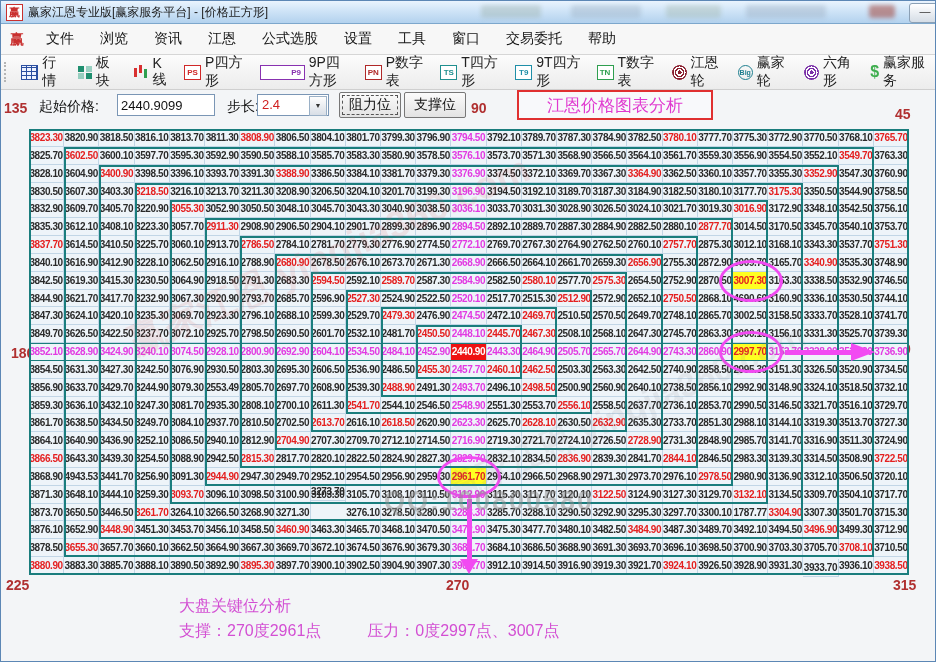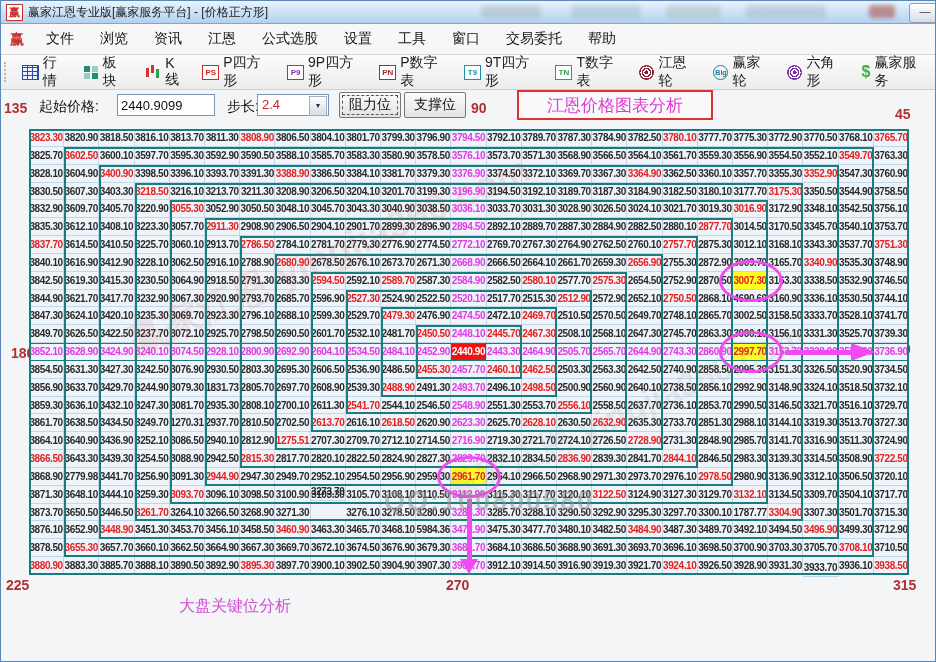--- a/index.html
+++ b/index.html
@@ -108,26 +108,30 @@
       </div>
       <div class="tb-item">
         <span class="tb-ico ico-kline" style="color: rgb(216, 48, 48);"></span>
         <span>K线</span>
       </div>
       <div class="tb-item">
         <span class="tb-ico ico-badge" style="color: rgb(208, 40, 40);">PS</span>
         <span>P四方形</span>
       </div>
       <div class="tb-item">
-        <span class="tb-ico ico-badge" style="color: rgb(136, 50, 176);">P9</span>
+        <span class="tb-ico ico-badge" style="color: rgb(136, 50, 176); padding-left: 28px;">P9</span>
         <span>9P四方形</span>
       </div>
       <div class="tb-item">
         <span class="tb-ico ico-badge" style="color: rgb(176, 40, 40);">PN</span>
         <span>P数字表</span>
+      </div>
+      <div class="tb-item">
+        <span class="tb-ico ico-badge" style="color: rgb(31, 143, 143);">TS</span>
+        <span>T四方形</span>
       </div>
       <div class="tb-item">
         <span class="tb-ico ico-badge" style="color: rgb(31, 143, 168);">T9</span>
         <span>9T四方形</span>
       </div>
       <div class="tb-item">
         <span class="tb-ico ico-badge" style="color: rgb(47, 159, 79);">TN</span>
         <span>T数字表</span>
       </div>
       <div class="tb-item">
@@ -519,21 +523,21 @@
         <span class="cell" style="left: 704px; top: 231.92px;">2995.30</span>
         <span class="cell" style="left: 739.2px; top: 231.92px;">3151.30</span>
         <span class="cell" style="left: 774.4px; top: 231.92px;">3326.50</span>
         <span class="cell" style="left: 809.6px; top: 231.92px;">3520.90</span>
         <span class="cell" style="left: 844.8px; top: 231.92px;">3734.50</span>
         <span class="cell" style="left: 0px; top: 249.76px;">3856.90</span>
         <span class="cell" style="left: 35.2px; top: 249.76px;">3633.70</span>
         <span class="cell" style="left: 70.4px; top: 249.76px;">3429.70</span>
         <span class="cell" style="left: 105.6px; top: 249.76px;">3244.90</span>
         <span class="cell" style="left: 140.8px; top: 249.76px;">3079.30</span>
-        <span class="cell" style="left: 176px; top: 249.76px;">1831.73</span>
+        <span class="cell" style="left: 176px; top: 249.76px;">2553.49</span>
         <span class="cell" style="left: 211.2px; top: 249.76px;">2805.70</span>
         <span class="cell" style="left: 246.4px; top: 249.76px;">2697.70</span>
         <span class="cell" style="left: 281.6px; top: 249.76px;">2608.90</span>
         <span class="cell" style="left: 316.8px; top: 249.76px;">2539.30</span>
         <span class="cell red" style="left: 352px; top: 249.76px;">2488.90</span>
         <span class="cell" style="left: 387.2px; top: 249.76px;">2491.30</span>
         <span class="cell mag" style="left: 422.4px; top: 249.76px;">2493.70</span>
         <span class="cell" style="left: 457.6px; top: 249.76px;">2496.10</span>
         <span class="cell red" style="left: 492.8px; top: 249.76px;">2498.50</span>
         <span class="cell" style="left: 528px; top: 249.76px;">2500.90</span>
@@ -568,21 +572,21 @@
         <span class="cell" style="left: 668.8px; top: 267.6px;">2853.70</span>
         <span class="cell" style="left: 704px; top: 267.6px;">2990.50</span>
         <span class="cell" style="left: 739.2px; top: 267.6px;">3146.50</span>
         <span class="cell" style="left: 774.4px; top: 267.6px;">3321.70</span>
         <span class="cell" style="left: 809.6px; top: 267.6px;">3516.10</span>
         <span class="cell" style="left: 844.8px; top: 267.6px;">3729.70</span>
         <span class="cell" style="left: 0px; top: 285.44px;">3861.70</span>
         <span class="cell" style="left: 35.2px; top: 285.44px;">3638.50</span>
         <span class="cell" style="left: 70.4px; top: 285.44px;">3434.50</span>
         <span class="cell" style="left: 105.6px; top: 285.44px;">3249.70</span>
-        <span class="cell" style="left: 140.8px; top: 285.44px;">1270.31</span>
+        <span class="cell" style="left: 140.8px; top: 285.44px;">3084.10</span>
         <span class="cell" style="left: 176px; top: 285.44px;">2937.70</span>
         <span class="cell" style="left: 211.2px; top: 285.44px;">2810.50</span>
         <span class="cell" style="left: 246.4px; top: 285.44px;">2702.50</span>
         <span class="cell red" style="left: 281.6px; top: 285.44px;">2613.70</span>
         <span class="cell" style="left: 316.8px; top: 285.44px;">2616.10</span>
         <span class="cell red" style="left: 352px; top: 285.44px;">2618.50</span>
         <span class="cell" style="left: 387.2px; top: 285.44px;">2620.90</span>
         <span class="cell mag" style="left: 422.4px; top: 285.44px;">2623.30</span>
         <span class="cell" style="left: 457.6px; top: 285.44px;">2625.70</span>
         <span class="cell red" style="left: 492.8px; top: 285.44px;">2628.10</span>
@@ -596,21 +600,21 @@
         <span class="cell" style="left: 774.4px; top: 285.44px;">3319.30</span>
         <span class="cell" style="left: 809.6px; top: 285.44px;">3513.70</span>
         <span class="cell" style="left: 844.8px; top: 285.44px;">3727.30</span>
         <span class="cell" style="left: 0px; top: 303.28px;">3864.10</span>
         <span class="cell" style="left: 35.2px; top: 303.28px;">3640.90</span>
         <span class="cell" style="left: 70.4px; top: 303.28px;">3436.90</span>
         <span class="cell" style="left: 105.6px; top: 303.28px;">3252.10</span>
         <span class="cell" style="left: 140.8px; top: 303.28px;">3086.50</span>
         <span class="cell" style="left: 176px; top: 303.28px;">2940.10</span>
         <span class="cell" style="left: 211.2px; top: 303.28px;">2812.90</span>
-        <span class="cell red" style="left: 246.4px; top: 303.28px;">1275.51</span>
+        <span class="cell red" style="left: 246.4px; top: 303.28px;">2704.90</span>
         <span class="cell" style="left: 281.6px; top: 303.28px;">2707.30</span>
         <span class="cell" style="left: 316.8px; top: 303.28px;">2709.70</span>
         <span class="cell" style="left: 352px; top: 303.28px;">2712.10</span>
         <span class="cell" style="left: 387.2px; top: 303.28px;">2714.50</span>
         <span class="cell mag" style="left: 422.4px; top: 303.28px;">2716.90</span>
         <span class="cell" style="left: 457.6px; top: 303.28px;">2719.30</span>
         <span class="cell" style="left: 492.8px; top: 303.28px;">2721.70</span>
         <span class="cell" style="left: 528px; top: 303.28px;">2724.10</span>
         <span class="cell" style="left: 563.2px; top: 303.28px;">2726.50</span>
         <span class="cell red" style="left: 598.4px; top: 303.28px;">2728.90</span>
@@ -640,21 +644,21 @@
         <span class="cell" style="left: 563.2px; top: 321.12px;">2839.30</span>
         <span class="cell" style="left: 598.4px; top: 321.12px;">2841.70</span>
         <span class="cell red" style="left: 633.6px; top: 321.12px;">2844.10</span>
         <span class="cell" style="left: 668.8px; top: 321.12px;">2846.50</span>
         <span class="cell" style="left: 704px; top: 321.12px;">2983.30</span>
         <span class="cell" style="left: 739.2px; top: 321.12px;">3139.30</span>
         <span class="cell" style="left: 774.4px; top: 321.12px;">3314.50</span>
         <span class="cell" style="left: 809.6px; top: 321.12px;">3508.90</span>
         <span class="cell red" style="left: 844.8px; top: 321.12px;">3722.50</span>
         <span class="cell" style="left: 0px; top: 338.96px;">3868.90</span>
-        <span class="cell" style="left: 35.2px; top: 338.96px;">2779.98</span>
+        <span class="cell" style="left: 35.2px; top: 338.96px;">4943.53</span>
         <span class="cell" style="left: 70.4px; top: 338.96px;">3441.70</span>
         <span class="cell" style="left: 105.6px; top: 338.96px;">3256.90</span>
         <span class="cell" style="left: 140.8px; top: 338.96px;">3091.30</span>
         <span class="cell red" style="left: 176px; top: 338.96px;">2944.90</span>
         <span class="cell" style="left: 211.2px; top: 338.96px;">2947.30</span>
         <span class="cell" style="left: 246.4px; top: 338.96px;">2949.70</span>
         <span class="cell" style="left: 281.6px; top: 338.96px;">2952.10</span>
         <span class="cell" style="left: 316.8px; top: 338.96px;">2954.50</span>
         <span class="cell" style="left: 352px; top: 338.96px;">2956.90</span>
         <span class="cell" style="left: 387.2px; top: 338.96px;">2959.30</span>
@@ -725,21 +729,21 @@
         <span class="cell" style="left: 35.2px; top: 392.48px;">3652.90</span>
         <span class="cell red" style="left: 70.4px; top: 392.48px;">3448.90</span>
         <span class="cell" style="left: 105.6px; top: 392.48px;">3451.30</span>
         <span class="cell" style="left: 140.8px; top: 392.48px;">3453.70</span>
         <span class="cell" style="left: 176px; top: 392.48px;">3456.10</span>
         <span class="cell" style="left: 211.2px; top: 392.48px;">3458.50</span>
         <span class="cell red" style="left: 246.4px; top: 392.48px;">3460.90</span>
         <span class="cell" style="left: 281.6px; top: 392.48px;">3463.30</span>
         <span class="cell" style="left: 316.8px; top: 392.48px;">3465.70</span>
         <span class="cell" style="left: 352px; top: 392.48px;">3468.10</span>
-        <span class="cell" style="left: 387.2px; top: 392.48px;">5984.36</span>
+        <span class="cell" style="left: 387.2px; top: 392.48px;">3470.50</span>
         <span class="cell mag" style="left: 422.4px; top: 392.48px;">3472.90</span>
         <span class="cell" style="left: 457.6px; top: 392.48px;">3475.30</span>
         <span class="cell" style="left: 492.8px; top: 392.48px;">3477.70</span>
         <span class="cell" style="left: 528px; top: 392.48px;">3480.10</span>
         <span class="cell" style="left: 563.2px; top: 392.48px;">3482.50</span>
         <span class="cell red" style="left: 598.4px; top: 392.48px;">3484.90</span>
         <span class="cell" style="left: 633.6px; top: 392.48px;">3487.30</span>
         <span class="cell" style="left: 668.8px; top: 392.48px;">3489.70</span>
         <span class="cell" style="left: 704px; top: 392.48px;">3492.10</span>
         <span class="cell" style="left: 739.2px; top: 392.48px;">3494.50</span>
@@ -816,15 +820,18 @@
         <div class="arrow-shaft" style="left: 755.6px; top: 220.5px; width: 66px; height: 5px;"></div>
         <div class="arrow-head-right" style="left: 821.6px; top: 214px;"></div>
         <div class="ellipse" style="left: 689.6px; top: 130.64px; width: 58px; height: 36px;"></div>
       </div>
 
     <div class="wm-site">赢家江恩 yingjia360.com</div>
     <div class="wm-site2">赢家江恩 yingjia360.com</div>
     <div class="wm-qq">QQ:100800580</div>
 
     <div class="an-title">大盘关键位分析</div>
+    <div class="an-detail">
+      <span>支撑：270度2961点</span><span class="gap"></span><span>压力：0度2997点、3007点</span>
+    </div>
 
   </div>
 </div>
 
 </body></html>

